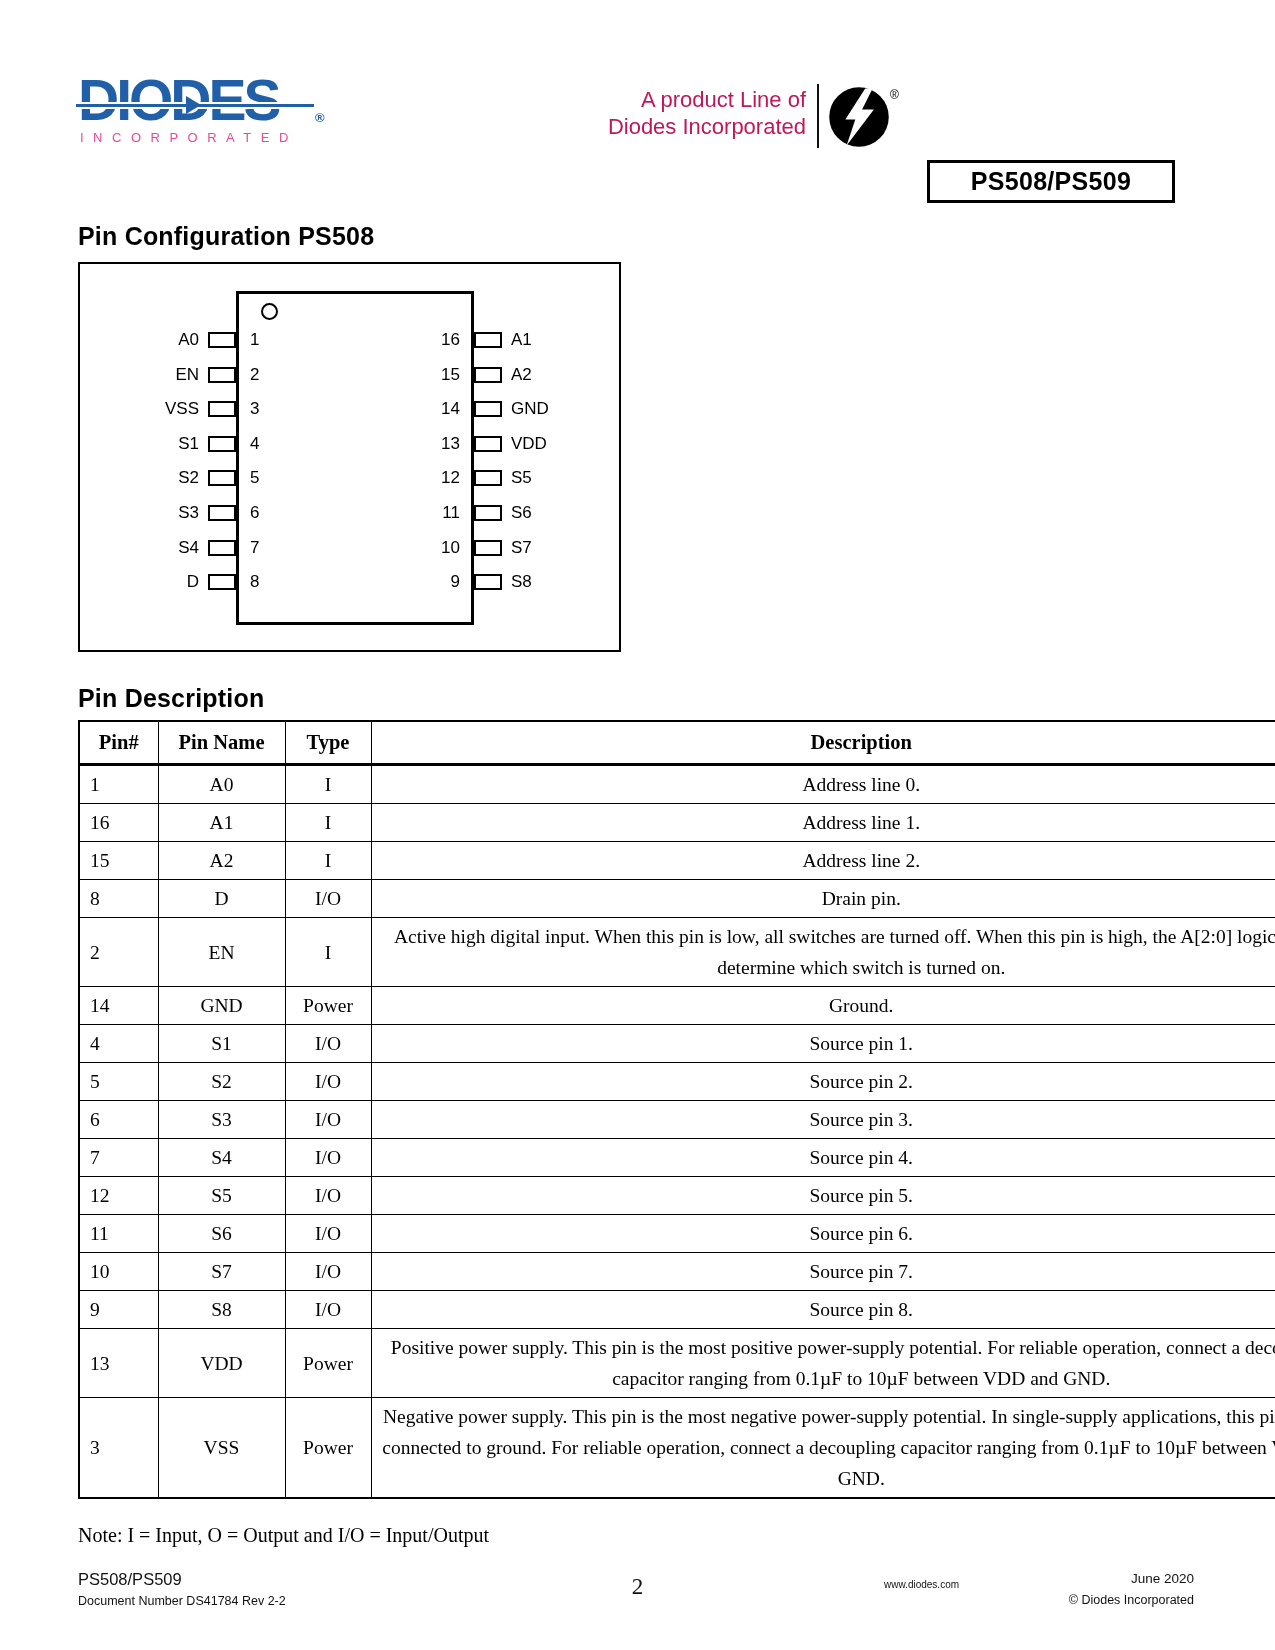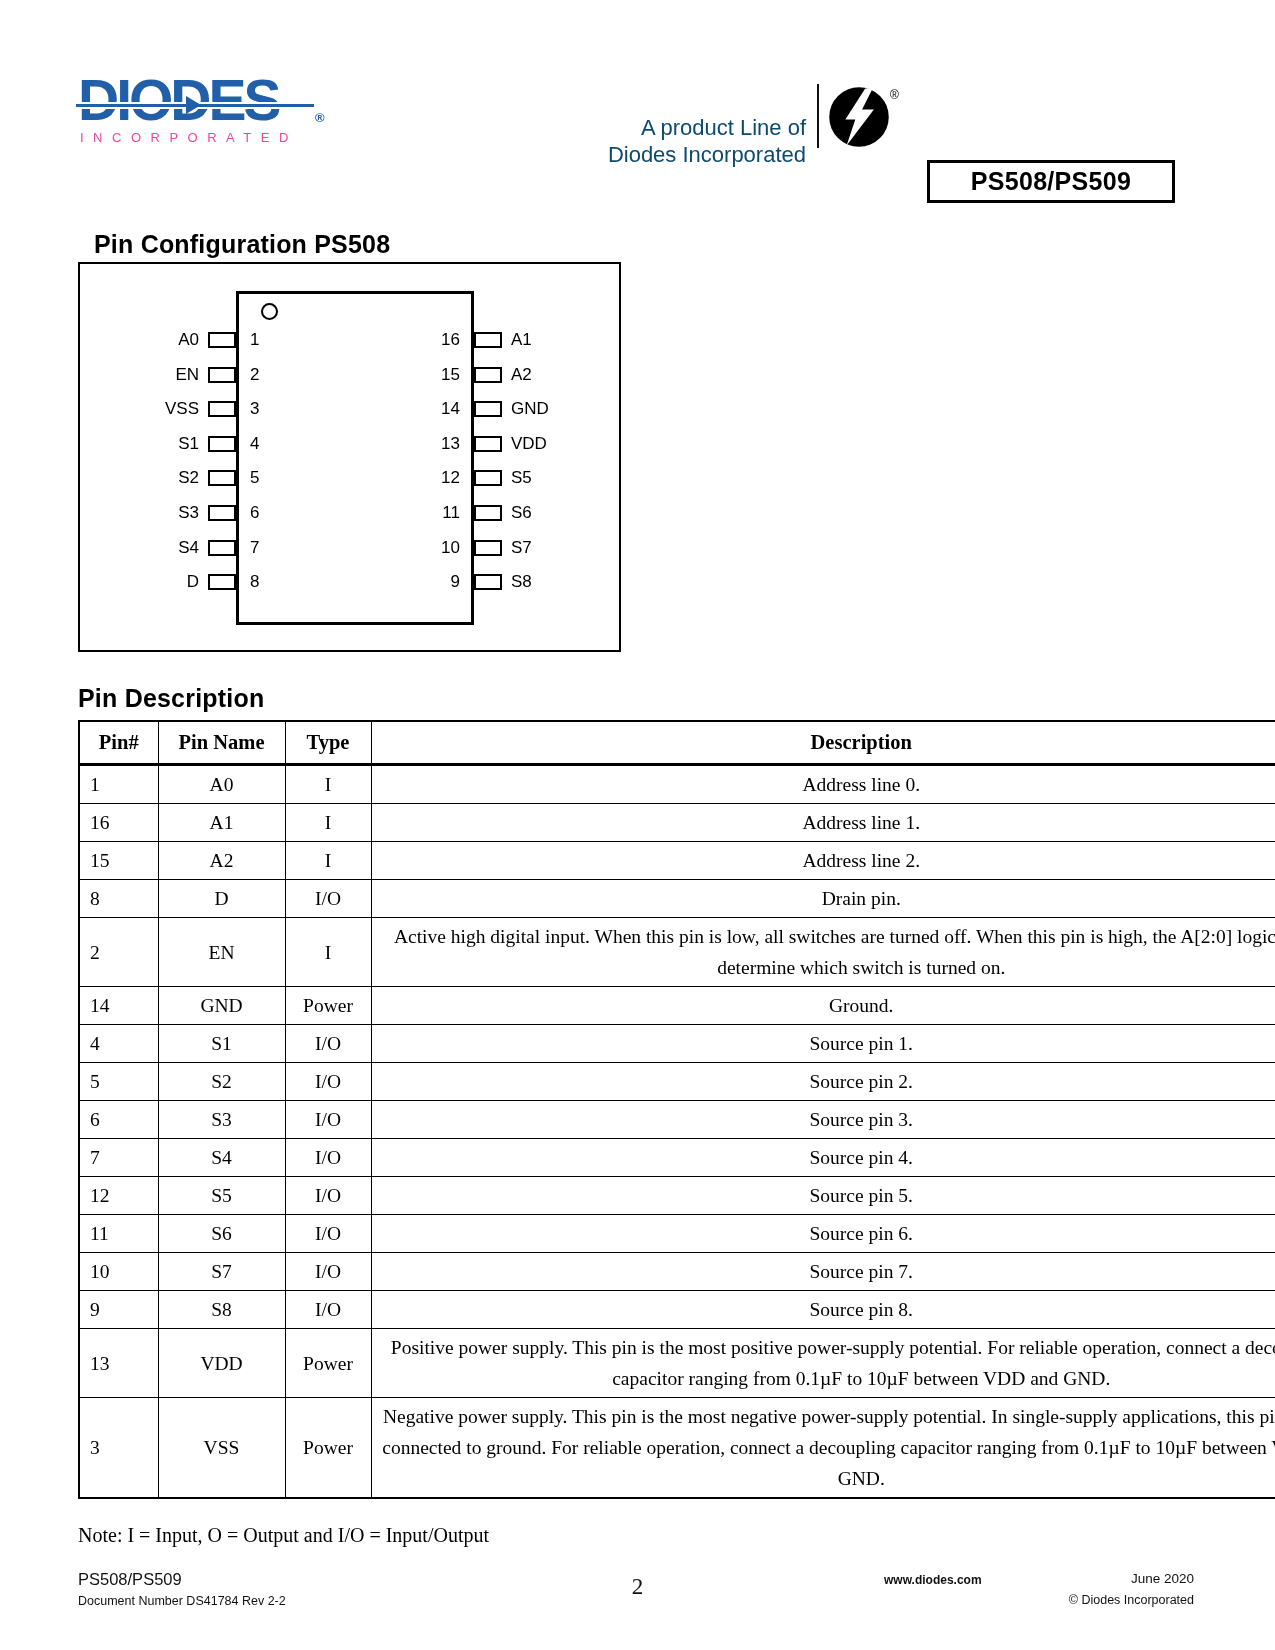--- a/index.html
+++ b/index.html
@@ -22,38 +22,38 @@
   .diodes-arrow {
     position:absolute; left:108px; top:30px; width:0; height:0;
     border-left:15px solid #2160A8; border-top:9px solid transparent; border-bottom:9px solid transparent;
   }
   .diodes-sub {
     position:absolute; left:2px; top:64px; white-space:nowrap;
     font-size:13px; font-weight:normal; letter-spacing:9.5px; color:#ec4899;
   }
 
   .tagline { position:absolute; left:550px; top:86px; width:256px; text-align:right;
-             font-size:22px; line-height:27px; color:#0c4a6e;margin-top:28px; }
+             font-size:22px; line-height:27px; color:#be185d; }
   .hdr-divider { position:absolute; left:817px; top:84px; width:2px; height:64px; background:#111; }
 
   .pericom { position:absolute; left:828px; top:86px; display:flex; align-items:flex-start; }
   .pericom-bolt { width:62px; height:62px; flex:none; }
   .pericom-word { font-size:50px; line-height:56px; font-weight:bold; font-style:italic;
                   letter-spacing:-1px; margin-left:10px; }
   .pericom-reg { font-size:12px; margin-top:2px; }
 
   .part-box {
     position:absolute; left:927px; top:160px; width:248px; height:43px;
     border:3px solid #000; display:flex; align-items:center; justify-content:center;
     font-size:25px; font-weight:bold; letter-spacing:0.3px;
   }
 
   
   .section-title { position:absolute; left:78px; font-size:25px; font-weight:bold; letter-spacing:0.2px; }
-  #title-config { top:230px;margin-left:16px; }
+  #title-config { top:222px; }
 
   
   .pin-diagram { position:absolute; left:78px; top:262px; width:543px; height:390px;
                  border:2px solid #000; background:#fff; }
   .ic-body { position:absolute; left:156px; top:27px; width:238px; height:334px; border:3px solid #000; }
   .pin1-circle { position:absolute; left:181px; top:39px; width:17px; height:17px;
                  border:2.5px solid #000; border-radius:50%; }
   .pin-row { position:absolute; height:20px; display:flex; align-items:center; font-size:17px; }
   .pin-row.left  { left:0;   width:200px; }
   .pin-row.right { left:346px; width:197px; }
@@ -79,21 +79,21 @@
   td.c-desc { text-align:center; }
   .table-note { margin-top:25px; font-family:"Liberation Serif", serif; font-size:20px; }
 
   
   .footer { position:absolute; left:0; top:1566px; width:1275px; height:70px; color:#111; }
   .f-left { position:absolute; left:78px; top:4px; }
   .f-product { font-size:16.5px; margin-bottom:5px; }
   .f-doc { font-size:12.5px; }
   .f-page { position:absolute; left:0; width:100%; text-align:center; top:8px;
             font-family:"Liberation Serif", serif; font-size:23px; }
-  .f-site { position:absolute; left:884px; top:7px; font-size:12px;font-weight:bold; }
+  .f-site { position:absolute; left:884px; top:13px; font-size:10px; }
   .f-date { position:absolute; right:81px; top:5px; font-size:13.5px; }
   .f-copy { position:absolute; right:81px; top:27px; font-size:12.5px; }
 </style>
 </head>
 <body>
 
 <div class="page">
 
   <div class="diodes-logo">
     <div class="diodes-word">DIODES</div>

